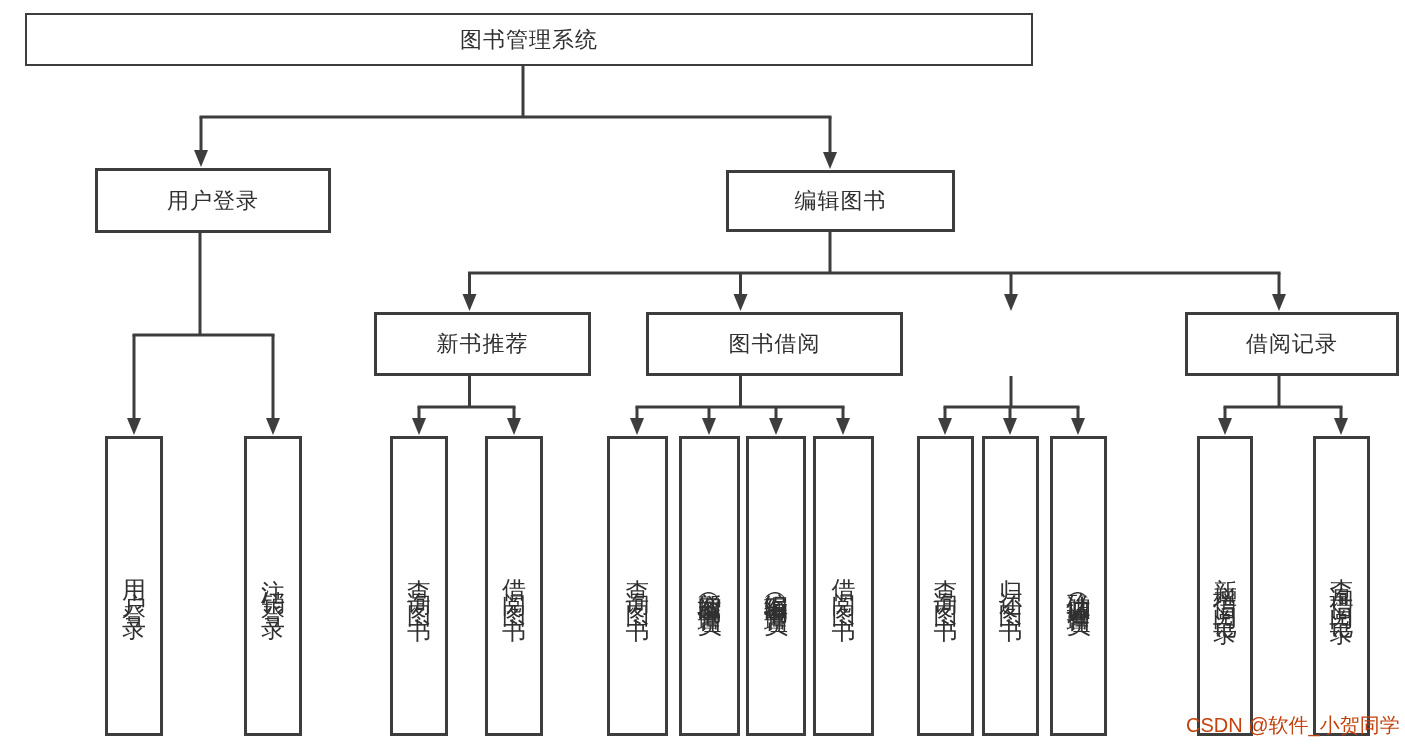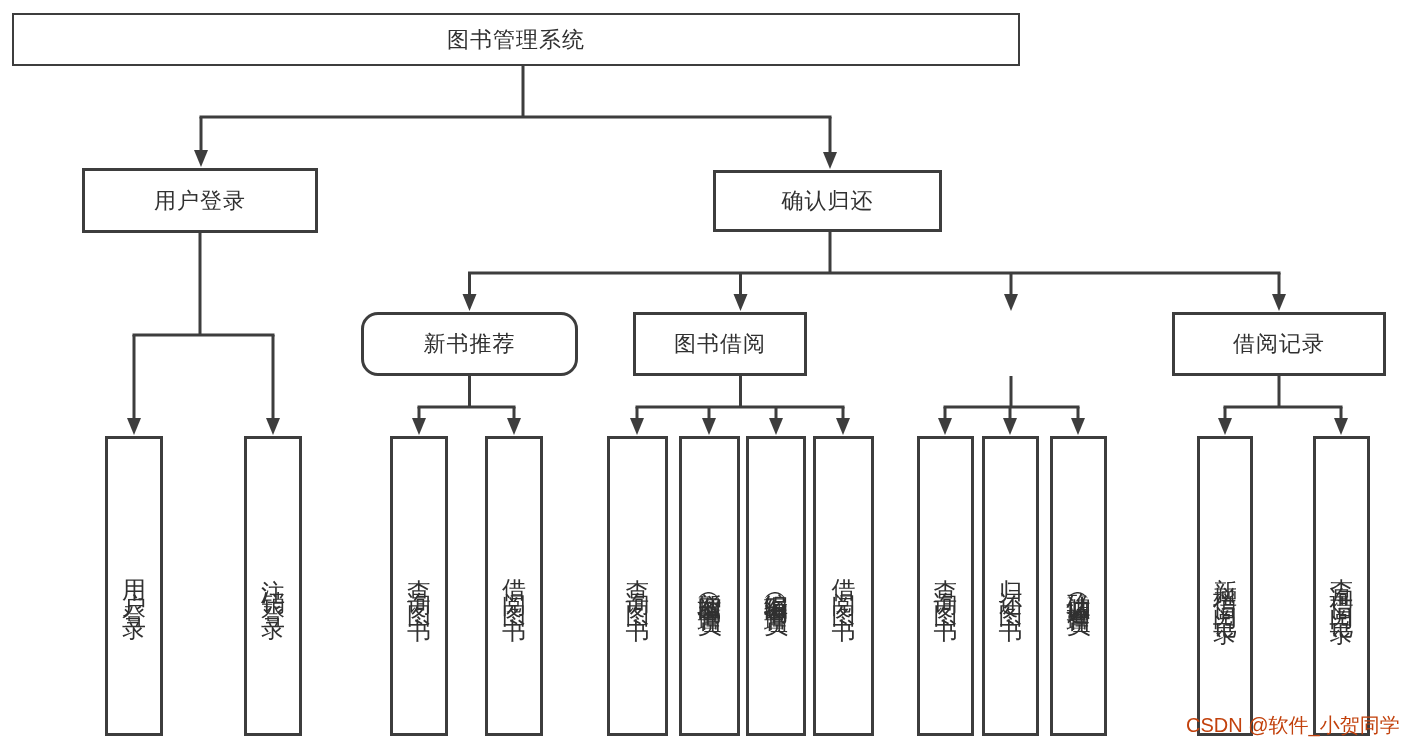--- a/index.html
+++ b/index.html
@@ -4,21 +4,21 @@
 <style>
   html,body{margin:0;padding:0;background:#fff;}
   #canvas{
     position:relative;width:1405px;height:747px;background:#ffffff;
     font-family:"Liberation Sans","DejaVu Sans",sans-serif;overflow:hidden;
   }
   #connectors{position:absolute;left:0;top:0;width:1405px;height:747px;}
   .box{
     position:absolute;box-sizing:border-box;background:#ffffff;
     border:3px solid #3d3d3d;color:#303030;
-    display:flex;align-items:center;justify-content:center;
+    display:flex;align-items:center;justify-content:center;margin-left:13px;
   }
   .box.root{border-width:2px;font-size:22px;letter-spacing:1px;}
   .box.lvl{font-size:22px;letter-spacing:1px;}
   .leaf{
     position:absolute;box-sizing:border-box;background:#ffffff;
     border:3px solid #3d3d3d;color:#303030;top:436px;height:300px;
     display:flex;align-items:center;justify-content:center;
   }
   .leaf span{
     writing-mode:vertical-rl;text-orientation:mixed;
@@ -104,27 +104,27 @@
   </svg>
 
   <div class="box root" style="left:12px;top:13px;width:1008px;height:53px;">
     <span>图书管理系统</span>
   </div>
 
   <div class="box lvl" style="left:82px;top:168px;width:236px;height:65px;">
     <span>用户登录</span>
   </div>
   <div class="box lvl" style="left:713px;top:170px;width:229px;height:62px;">
-    <span>确认归还</span>
+    <span>编辑图书</span>
   </div>
 
-  <div class="box lvl" style="left:361px;top:312px;width:217px;height:64px;border-radius:17px;">
+  <div class="box lvl" style="left:361px;top:312px;width:217px;height:64px;">
     <span>新书推荐</span>
   </div>
-  <div class="box lvl" style="left:633px;top:312px;width:174px;height:64px;">
+  <div class="box lvl" style="left:633px;top:312px;width:257px;height:64px;">
     <span>图书借阅</span>
   </div>
   <div class="box lvl" style="left:1172px;top:312px;width:214px;height:64px;">
     <span>借阅记录</span>
   </div>
 
   <div class="leaf sp4" style="left:105px;width:58px;">
     <span>用户登录</span>
   </div>
   <div class="leaf sp4" style="left:244px;width:58px;">

